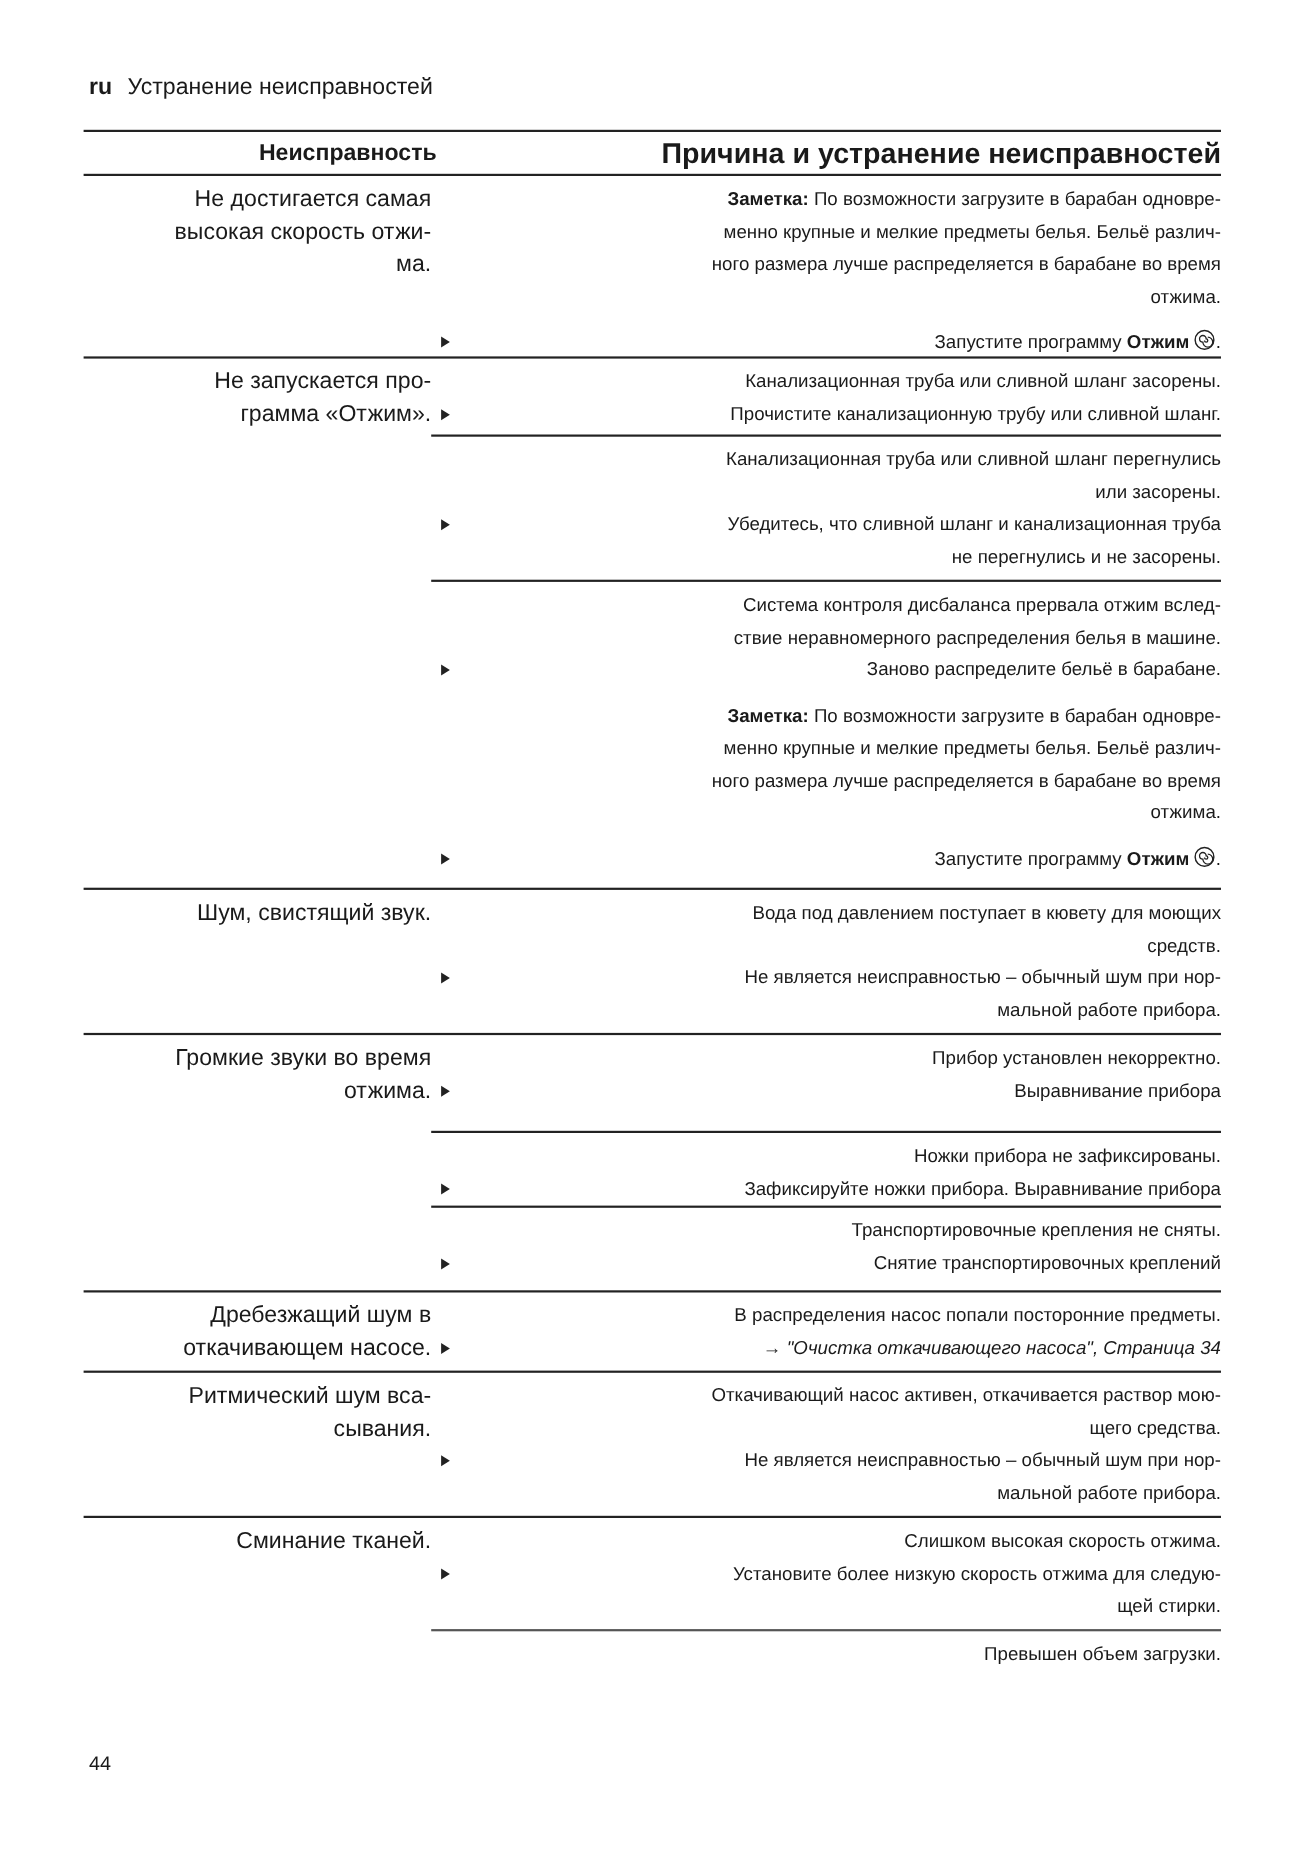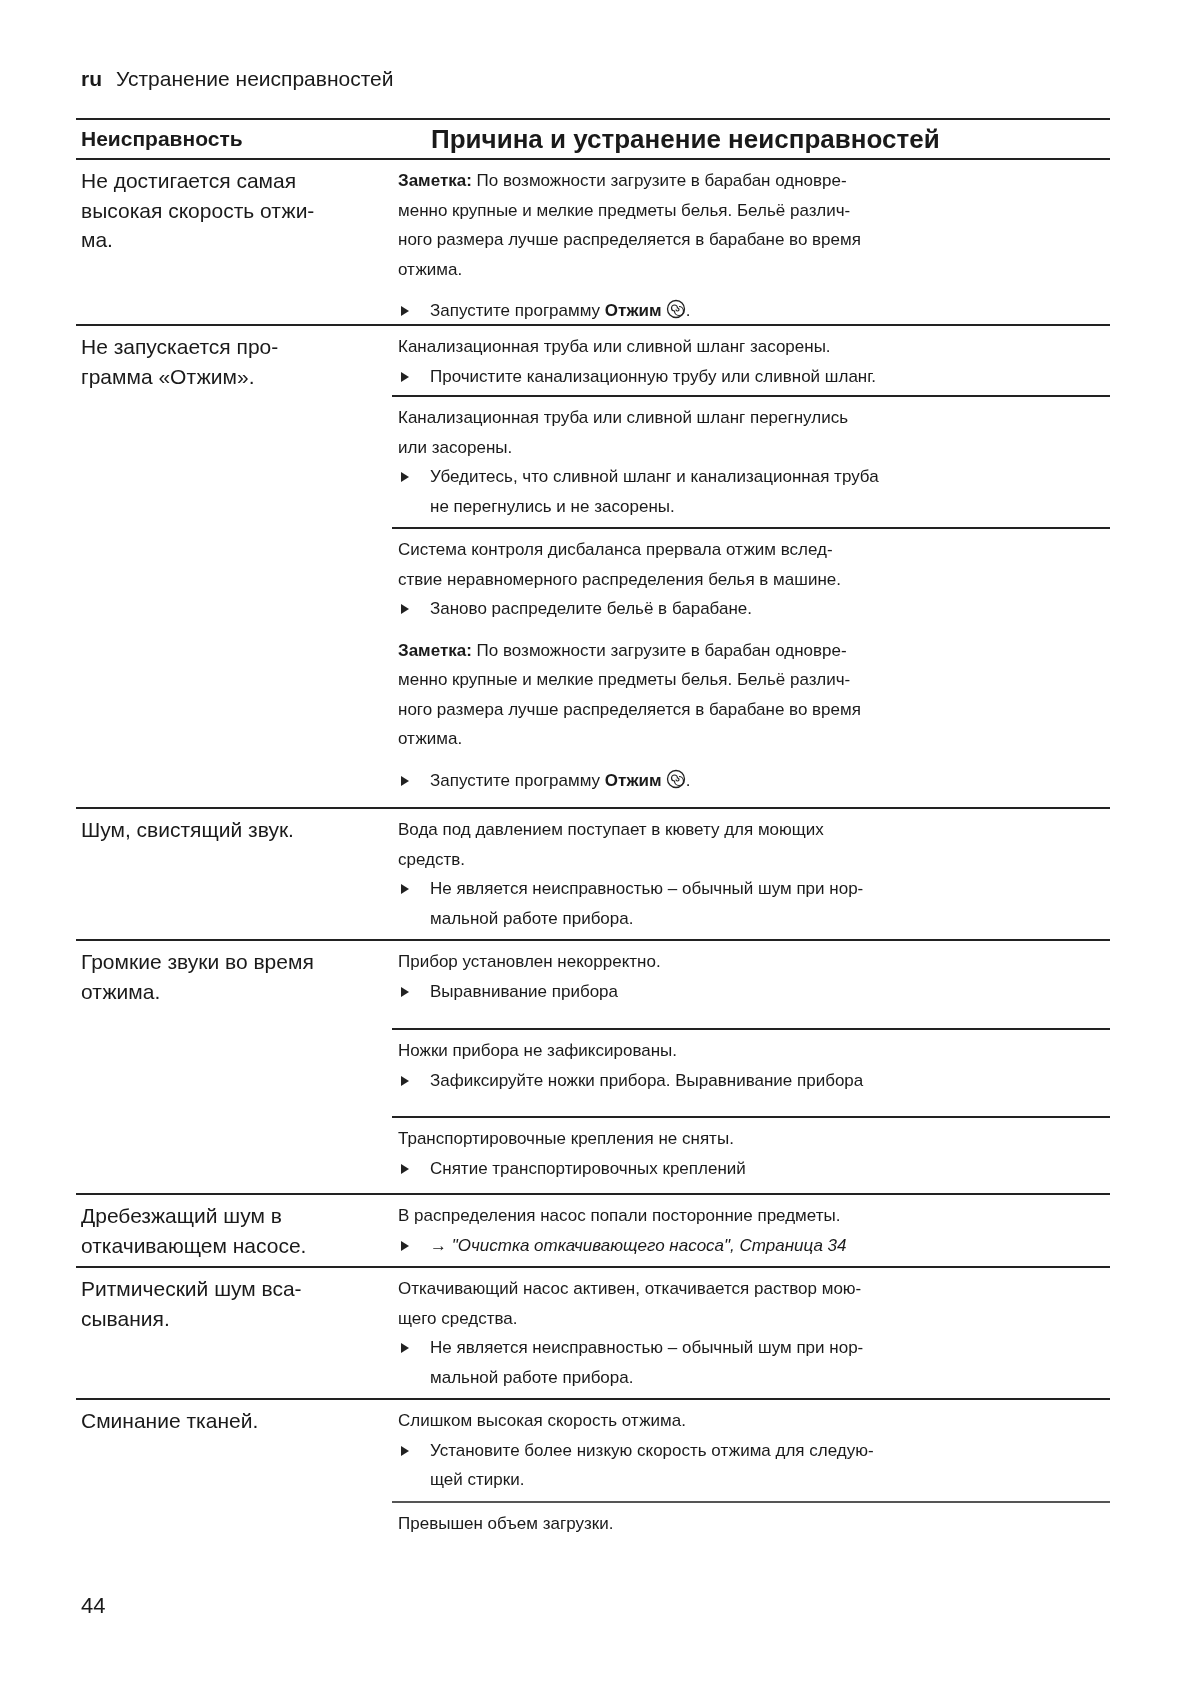--- a/index.html
+++ b/index.html
@@ -1,39 +1,39 @@
 <!DOCTYPE html>
 <html><head>
 <meta charset="utf-8">
 <style>
   html, body { margin: 0; padding: 0; background: #ffffff; }
   body { width: 1191px; height: 1684px; position: relative; overflow: hidden;
          font-family: "Liberation Sans", sans-serif; color: #1a1a1a; }
-  .page { position: absolute; left: 0; top: 0; width: 1037px; height: 1684px; }
+  .page { position: absolute; left: 0; top: 0; width: 1037px; height: 1684px; text-align: right; }
   .running-head { position: absolute; left: 81px; top: 66px; font-size: 21px; line-height: 26px; }
   .running-head .lang { font-weight: bold; margin-right: 14px; }
   .table { position: absolute; left: 76px; top: 118px; width: 1034px; }
   .thead { display: flex; border-top: 2px solid #222; border-bottom: 2px solid #222; height: 38px; align-items: center; gap: 28px; }
   .thead .c1 { width: 316px; padding-left: 5px; font-weight: bold; font-size: 21px; }
   .thead .c2 { flex: 1; padding-left: 6px; font-weight: bold; font-size: 26px; }
   .row { display: flex; border-bottom: 2px solid #222; }
   .row .c1 { width: 316px; padding-left: 5px; padding-top: 6px; font-size: 21px; line-height: 29.5px; box-sizing: border-box; }
   .row .c2 { flex: 1; }
   .cause { padding: 6px 0 9px 6px; font-size: 17px; line-height: 29.5px; border-top: 2px solid #222; }
   .cause:first-child { border-top: none; }
   .cause p { margin: 0; }
   .note { margin-bottom: 12px !important; }
   .note b { font-weight: bold; }
   .action { position: relative; padding-left: 32px; }
   .action .bullet { position: absolute; left: 3px; top: 10px; width: 0; height: 0;
                     border-top: 5px solid transparent; border-bottom: 5px solid transparent; border-left: 8px solid #222; }
   .action b { font-weight: bold; }
   .spin-icon { display: inline-block; vertical-align: -3px; margin-left: 4px; }
   .link { font-style: italic; }
-  .page-number { position: absolute; left: 81px; top: 1593px; font-size: 22px; }
+  .page-number { position: absolute; left: 81px; top: 1593px; font-size: 18px; }
 </style>
 </head>
 <body>
 
 <div class="page">
 
   <div class="running-head">
     <span class="lang">ru</span><span>Устранение неисправностей</span>
   </div>
 
@@ -89,21 +89,21 @@
       </div>
     </div>
 
     <div class="row">
       <div class="c1">Громкие звуки во время<br>отжима.</div>
       <div class="c2">
         <div class="cause" style="padding-bottom:22px;">
           <p>Прибор установлен некорректно.</p>
           <p class="action"><span class="bullet"></span><span>Выравнивание прибора</span></p>
         </div>
-        <div class="cause" style="padding-bottom:21px;">
+        <div class="cause" style="padding-bottom:1px;">
           <p>Ножки прибора не зафиксированы.</p>
           <p class="action"><span class="bullet"></span><span>Зафиксируйте ножки прибора. Выравнивание прибора</span></p>
         </div>
         <div class="cause" style="padding-bottom:10px;">
           <p>Транспортировочные крепления не сняты.</p>
           <p class="action"><span class="bullet"></span><span>Снятие транспортировочных креплений</span></p>
         </div>
       </div>
     </div>
 

